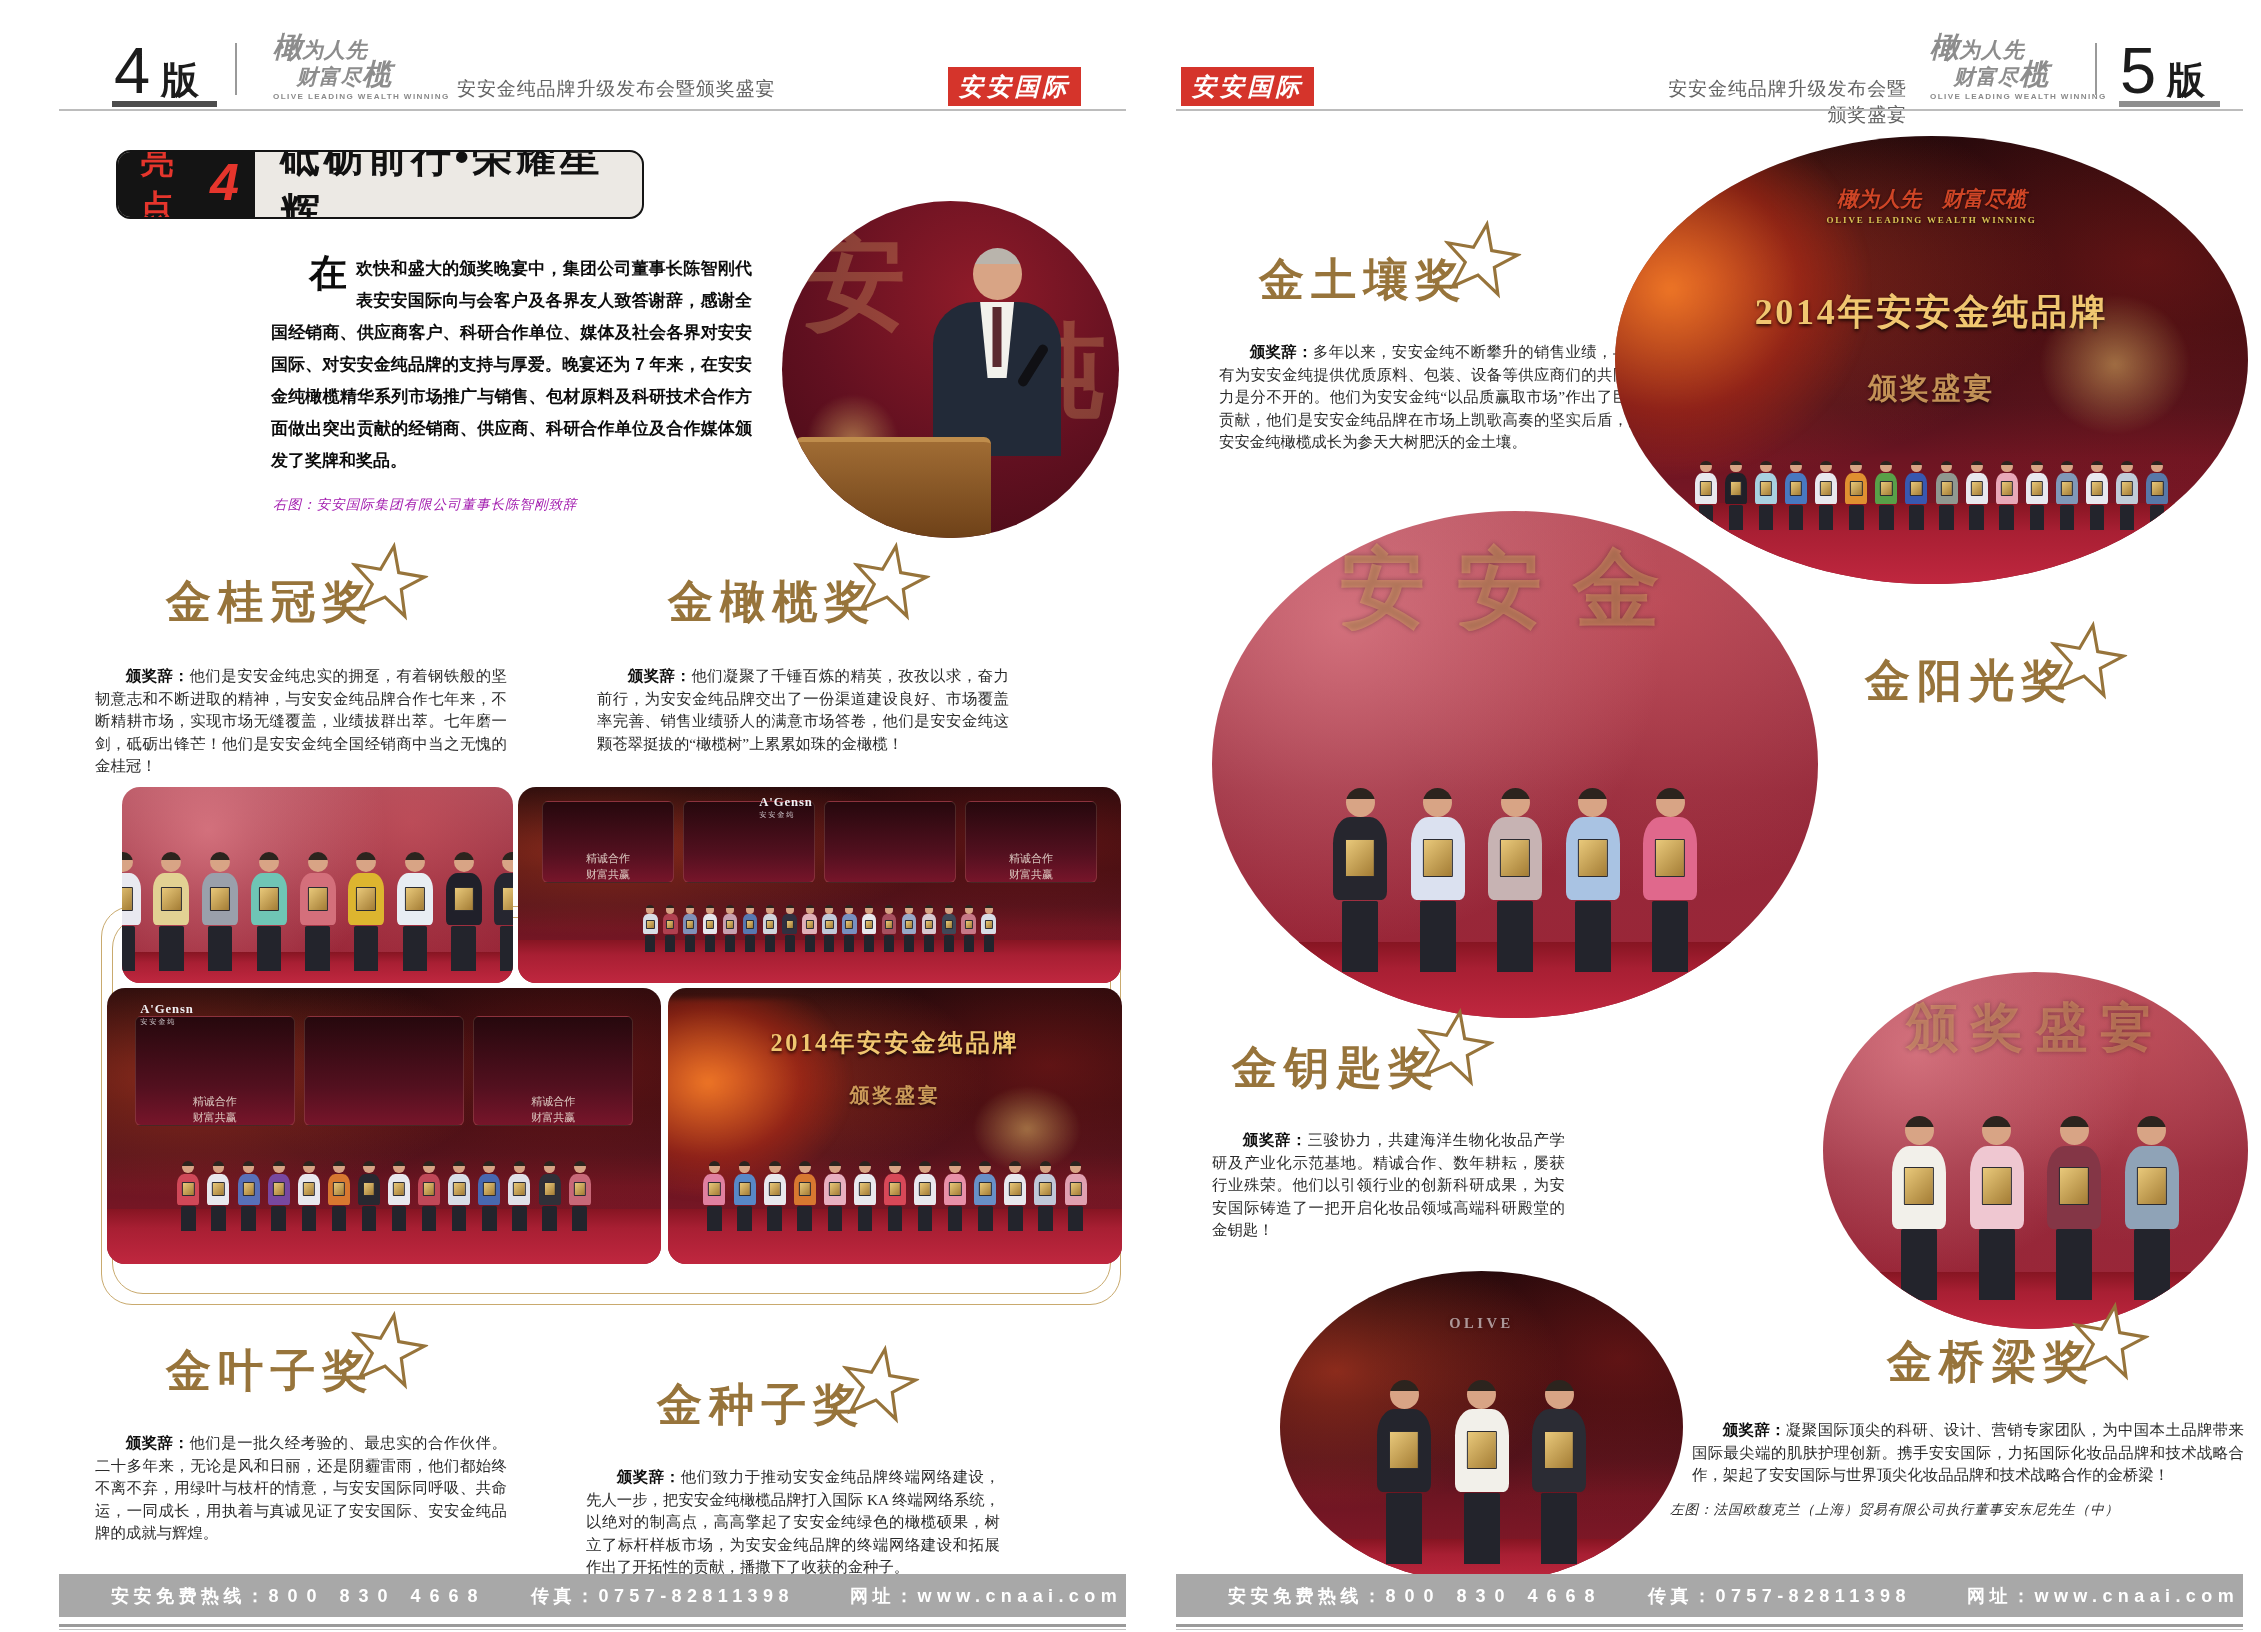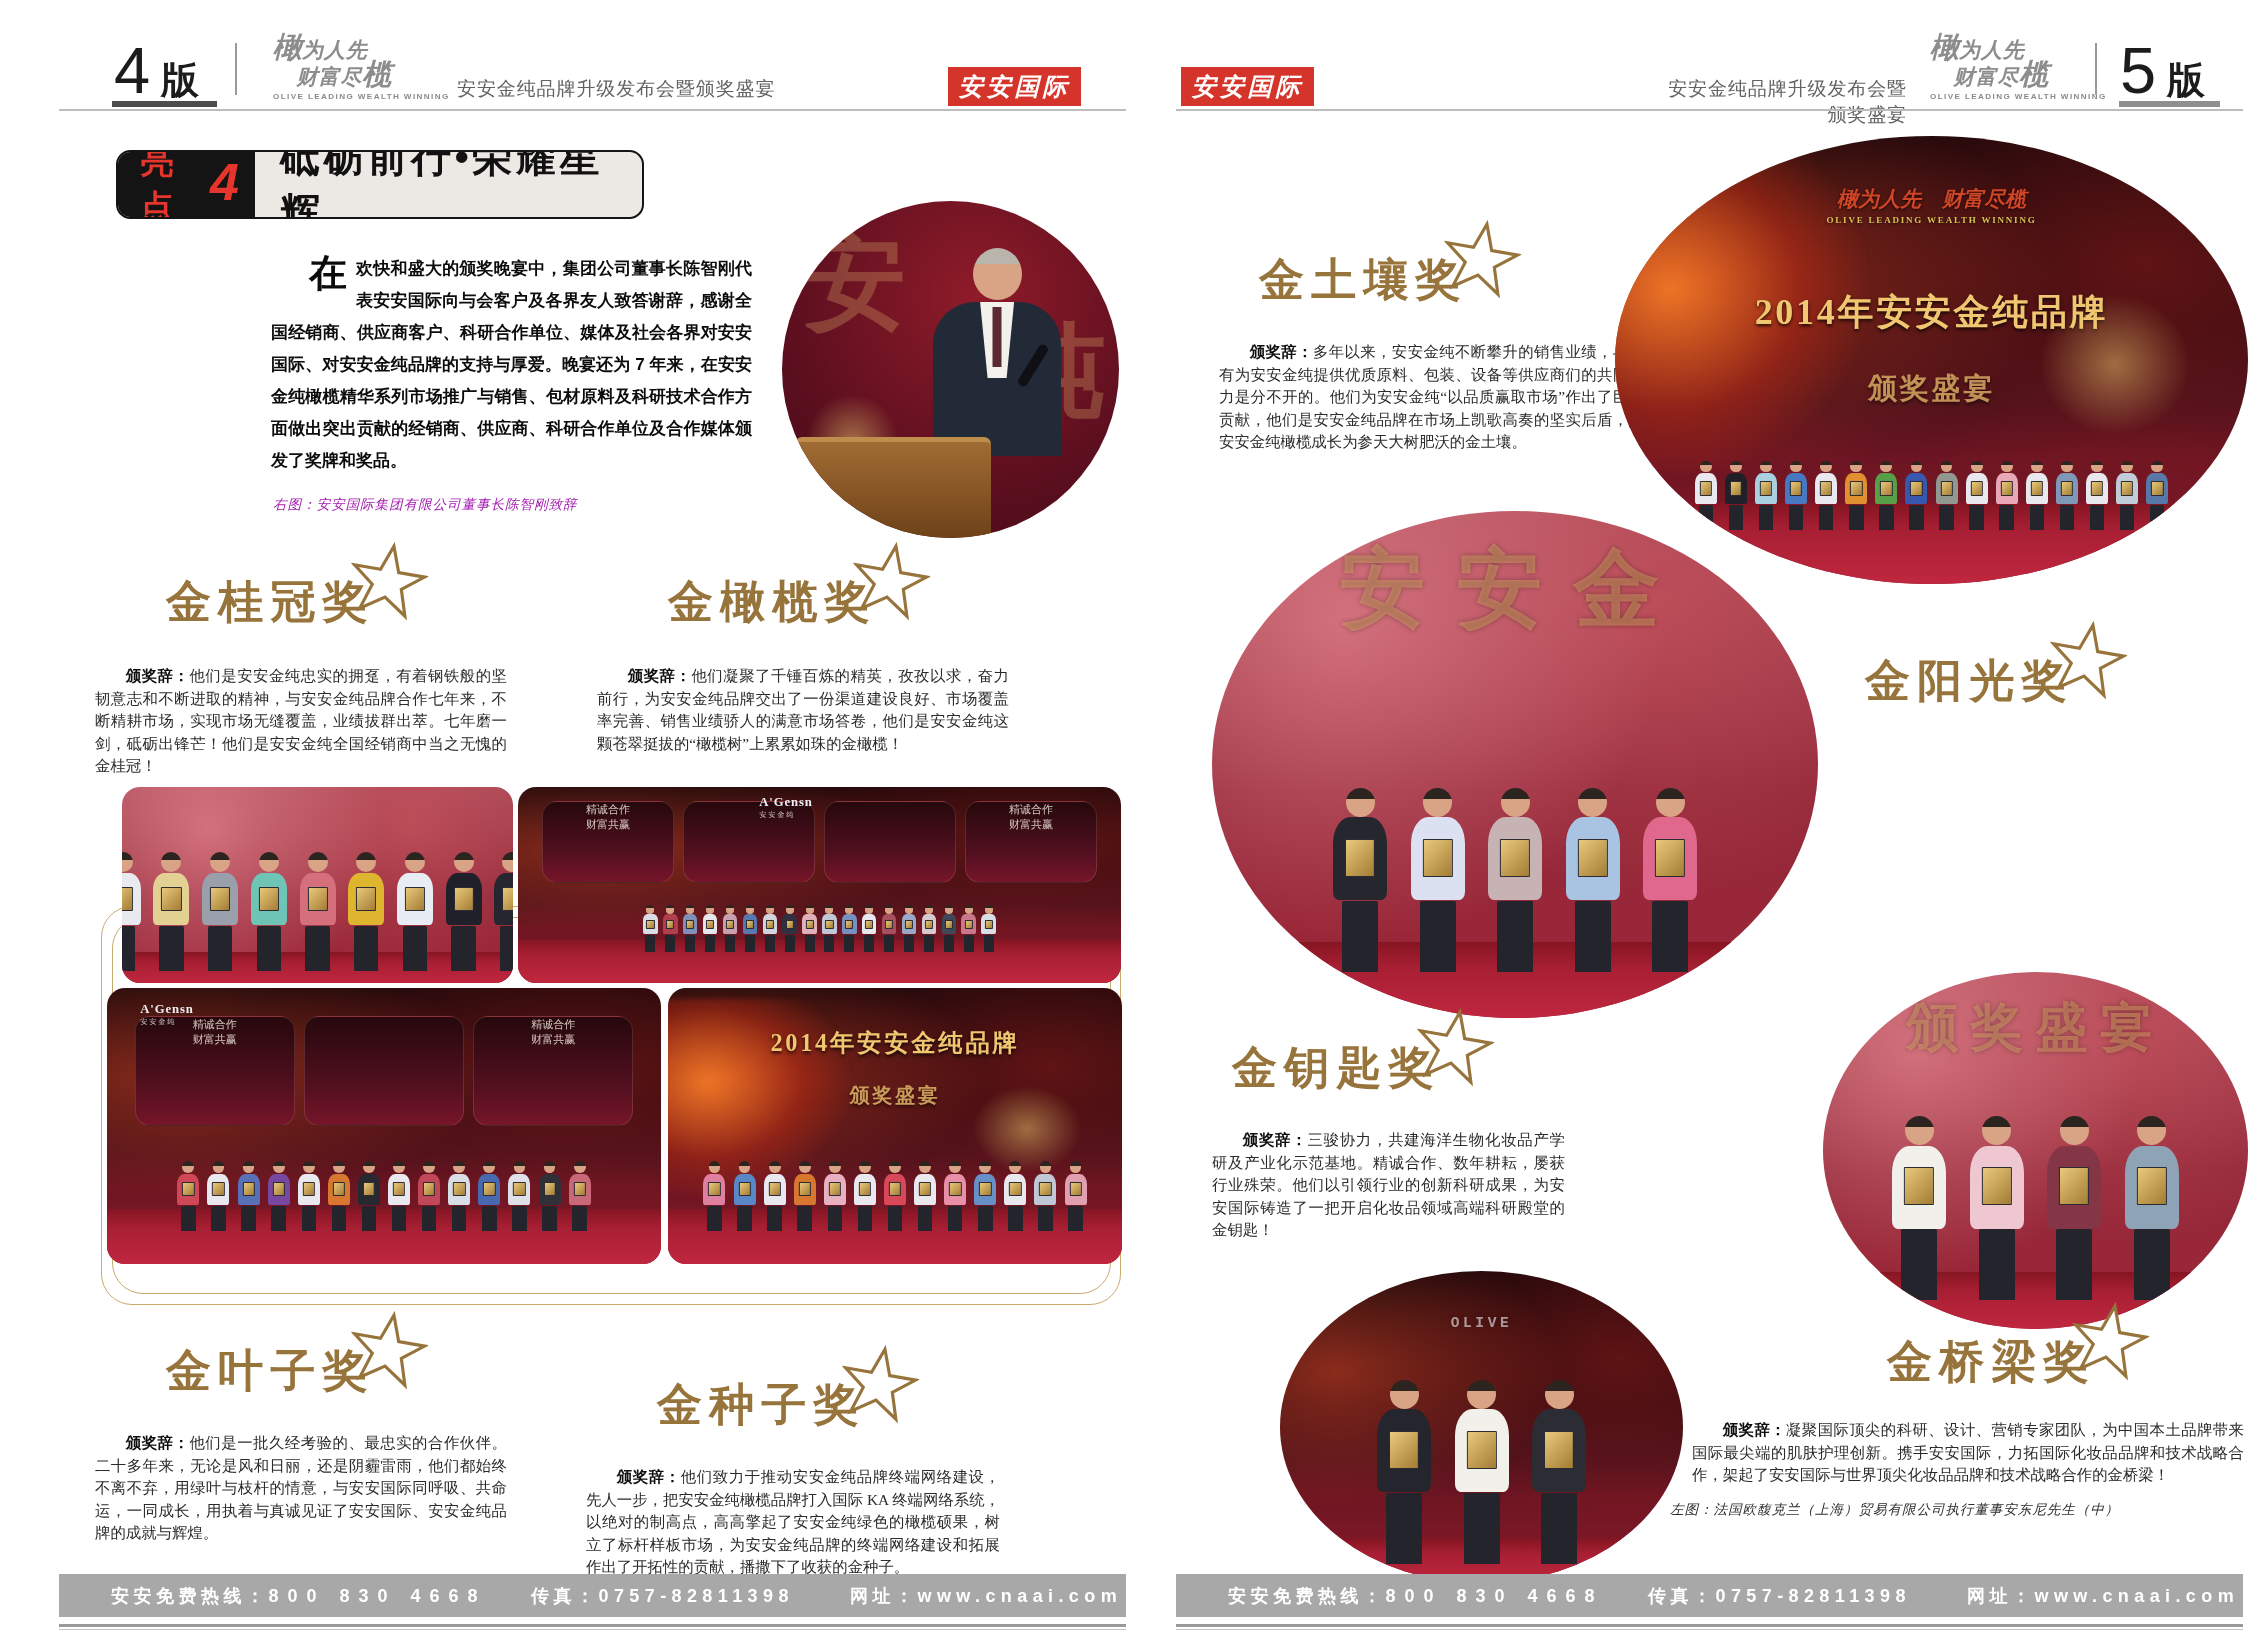--- a/index.html
+++ b/index.html
@@ -48,26 +48,26 @@
 .bg-stage-dark{background:
  radial-gradient(ellipse at 14% 32%, rgba(225,72,40,.55), transparent 46%),
  radial-gradient(ellipse at 84% 28%, rgba(170,34,30,.45), transparent 52%),
  linear-gradient(180deg,#150609 0%,#29090f 42%,#47101a 60%,#6d1522 72%,#8c1a2b 100%)}
 .bg-stage-red{background:
  radial-gradient(circle at 22% 22%, rgba(238,140,150,.65), transparent 52%),
  radial-gradient(circle at 74% 18%, rgba(205,85,95,.6), transparent 48%),
  linear-gradient(180deg,#a94a58 0%,#93293a 55%,#9c2537 100%)}
 .carpet{position:absolute;left:-4%;right:-4%;bottom:0;background:linear-gradient(180deg,#861522 0%,#a81f33 35%,#c0273f 100%)}
 .screens{position:absolute;display:flex;gap:9px}
-.screen{flex:1;background:linear-gradient(180deg,#26080d 0%,#53101f 65%,#77152a 100%);border:0.9px solid rgba(255,205,160,.16);border-radius:15px;display:flex;align-items:flex-start;justify-content:center}
+.screen{flex:1;background:linear-gradient(180deg,#26080d 0%,#53101f 65%,#77152a 100%);border:0.9px solid rgba(255,205,160,.16);border-radius:6px;display:flex;align-items:flex-end;justify-content:center}
 .screen-text{color:#efe6da;font-size:11px;line-height:15.4px;text-align:center;font-family:"Liberation Serif",serif;opacity:.85}
 .agensn{position:absolute;color:#f0f0f4;font-size:12.7px;font-weight:bold;letter-spacing:0.9px;font-family:"Liberation Serif",serif}
 .agensn small{display:block;font-size:7.2px;font-weight:normal;opacity:.8;letter-spacing:1.8px}
 .gold-banner{position:absolute;left:0;right:0;text-align:center;color:#f0c670;font-weight:bold;font-family:"Liberation Serif",serif;text-shadow:0 1.8px 3.6px rgba(0,0,0,.8);letter-spacing:2.7px}
-.backdrop-chars{position:absolute;left:0;right:0;text-align:center;color:rgba(235,190,105,.38);font-family:Liberation Mono, monospace;font-weight:bold;text-shadow:0 0 5.4px rgba(0,0,0,.3)}
+.backdrop-chars{position:absolute;left:0;right:0;text-align:center;color:rgba(235,190,105,.38);font-family:Liberation Serif, serif;font-weight:bold;text-shadow:0 0 5.4px rgba(0,0,0,.3)}
 .phoenix{position:absolute;left:-6%;top:4%;width:46%;height:72%;background:radial-gradient(ellipse at 32% 42%, rgba(255,130,40,.85), rgba(205,45,20,.4) 46%, transparent 72%);filter:blur(2.7px)}
 .trophy-glow{position:absolute;right:8%;top:34%;width:26%;height:34%;background:radial-gradient(ellipse, rgba(235,200,110,.5), transparent 65%);filter:blur(1.8px)}
 .ph-logo{position:absolute;left:0;right:0;text-align:center;font-family:"Liberation Serif",serif;font-weight:bold;font-style:italic;color:#cf4526;text-shadow:0 0.9px 2.7px rgba(0,0,0,.7)}
 .ph-logo .en{display:block;font-style:normal;font-size:9px;color:#d9c254;letter-spacing:1.8px;margin-top:1.8px}
 
 
 .people-row{position:absolute;left:0;right:0;display:flex;justify-content:center;align-items:flex-end}
 .person{display:flex;flex-direction:column;align-items:center}
 .person .head{border-radius:50%;background:linear-gradient(180deg,#2c241e 0%,#2c241e 38%,#d8a485 38%)}
 .person .torso{border-radius:32% 32% 10% 10%;position:relative;margin-top:0.9px}

